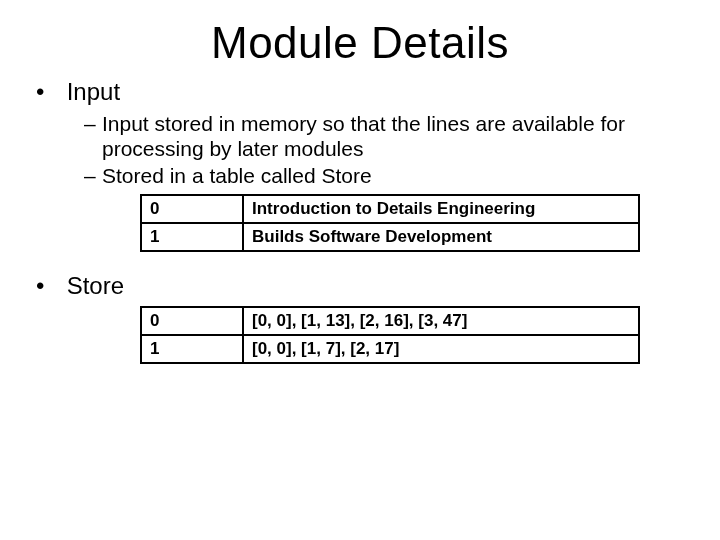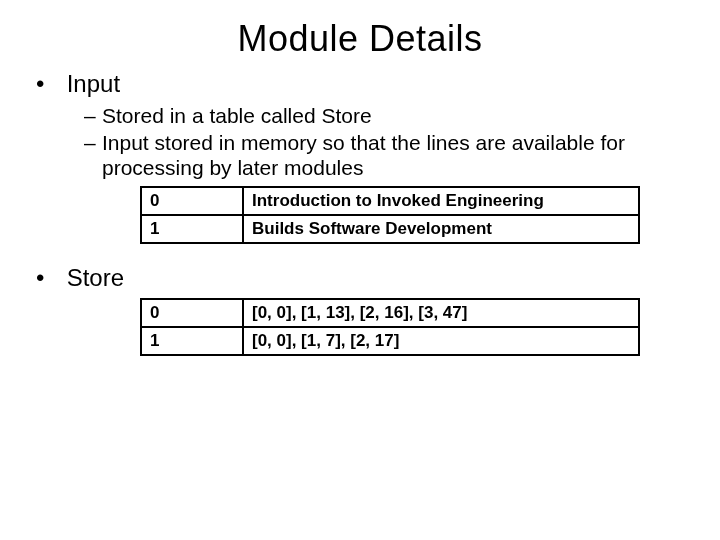--- a/index.html
+++ b/index.html
@@ -13,21 +13,21 @@
   }
   .slide {
     position: relative;
     width: 720px;
     height: 540px;
     box-sizing: border-box;
     padding: 12px 30px 0 30px;
   }
   .title {
     text-align: center;
-    font-size: 36px;
+    font-size: 44px;
     font-weight: 400;
     margin: 6px 0 10px 0;
     letter-spacing: 0.5px;
   }
   ul.level1 {
     list-style: none;
     margin: 0;
     padding: 0;
   }
   ul.level1 > li {
@@ -79,28 +79,28 @@
 <body>
 
 <div class="slide">
   <div class="title">Module Details</div>
 
   <ul class="level1">
 
     <li>
       <span>Input</span>
       <ul class="level2">
+        <li>Input stored in memory so that the lines are available for processing by later modules</li>
         <li>Stored in a table called Store</li>
-        <li>Input stored in memory so that the lines are available for processing by later modules</li>
       </ul>
       <table class="data">
         <tbody>
             <tr>
           <td class="idx">0</td>
-          <td>Introduction to Invoked Engineering</td>
+          <td>Introduction to Details Engineering</td>
         </tr>
         <tr>
           <td class="idx">1</td>
           <td>Builds Software Development</td>
         </tr>
       </tbody>
         </table>
     </li>
 
     <li>

